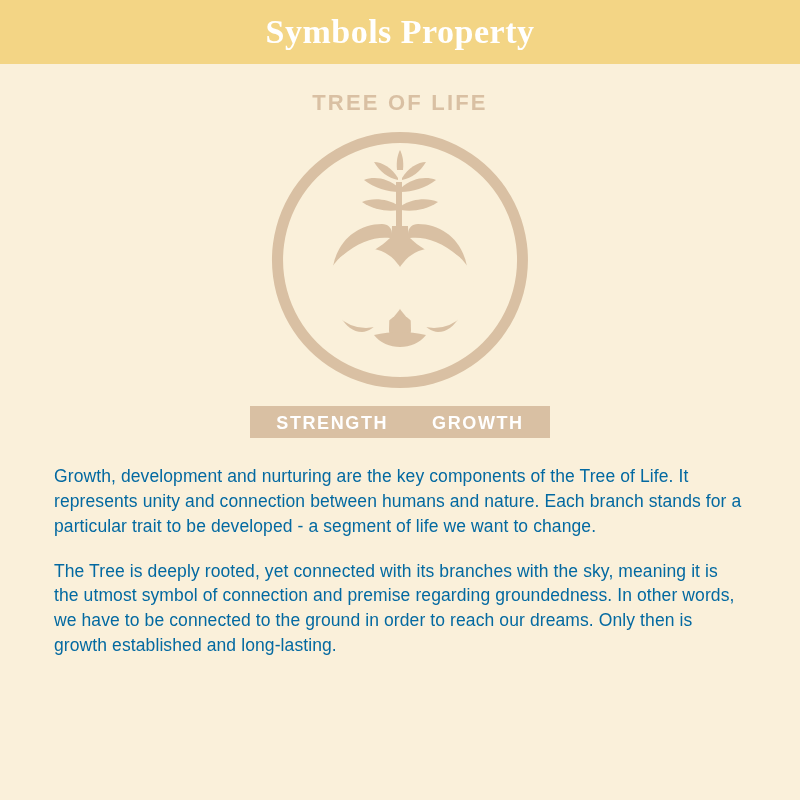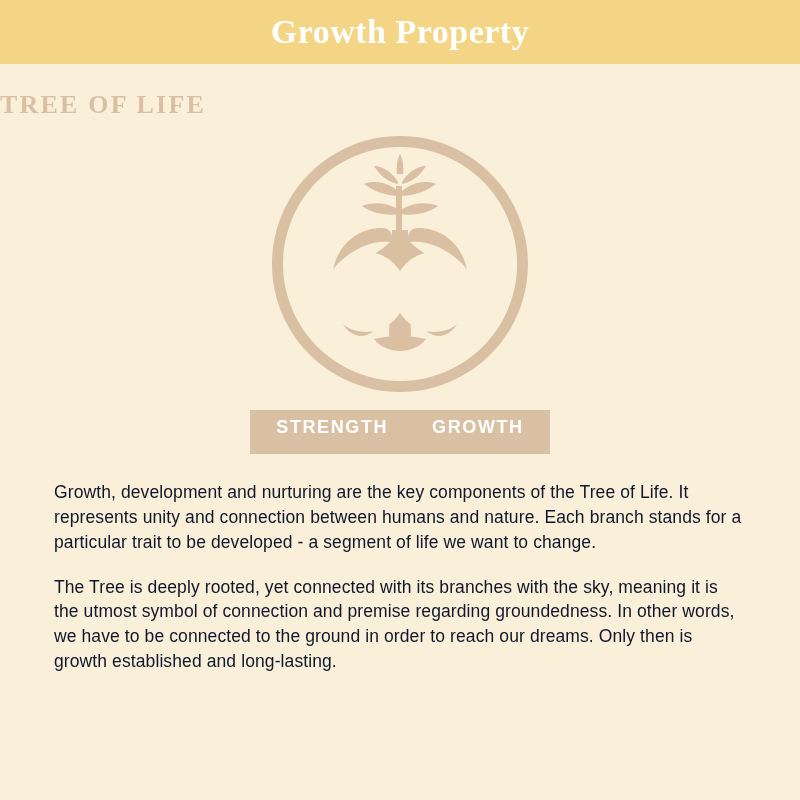--- a/index.html
+++ b/index.html
@@ -31,69 +31,70 @@
   .header-title {
     font-family: "Liberation Serif", serif;
     font-weight: bold;
     font-size: 34px;
     color: #ffffff;
     letter-spacing: 0.5px;
     line-height: 1;
   }
   .symbol-title {
     margin-top: 26px;
-    font-size: 26px;
+    text-align: center;
+    font-size: 22px;
     font-weight: bold;
     letter-spacing: 2.2px;
     color: #d9c0a3;
-    font-family: Liberation Serif, serif;
+    font-family: Liberation Sans, sans-serif;
   }
   .emblem-wrap {
     margin-top: 14px;
     display: flex;
     justify-content: center;
   }
   .keywords-wrap {
     margin-top: 12px;
     display: flex;
     justify-content: center;
   }
   .keywords-bar {
     background: #d9c0a3;
     color: #ffffff;
     display: flex;
     align-items: center;
     gap: 44px;
-    padding: 7px 26px 16px 26px;
+    padding: 7px 26px 4px 26px;
     font-size: 18px;
     font-weight: bold;
     letter-spacing: 1.6px;
     font-family: "Liberation Sans", sans-serif;
   }
   .body-text {
     margin: 26px 54px 0 54px;
-    color: #0f172a;
+    color: #0369a1;
     font-size: 17.5px;
     line-height: 1.42;
     letter-spacing: 0.1px;
   }
   .body-text p {
     margin: 0 0 20px 0;
   }
   .body-text p:last-child {
     margin-bottom: 15px;
   }
 </style>
 </head>
 <body>
 
 <div class="page">
 
   <div class="header-bar">
-    <div class="header-title">Growth Property</div>
+    <div class="header-title">Symbols Property</div>
   </div>
 
   <div class="symbol-title">TREE OF LIFE</div>
 
   <div class="emblem-wrap">
     <span>
       <svg width="260" height="260" viewBox="0 0 260 260" aria-hidden="true">
         <g fill="#d9c0a3">
 
           <path d="M130 2 A128 128 0 1 1 129.9 2 Z M130 13 A117 117 0 1 0 130.1 13 Z"></path>

